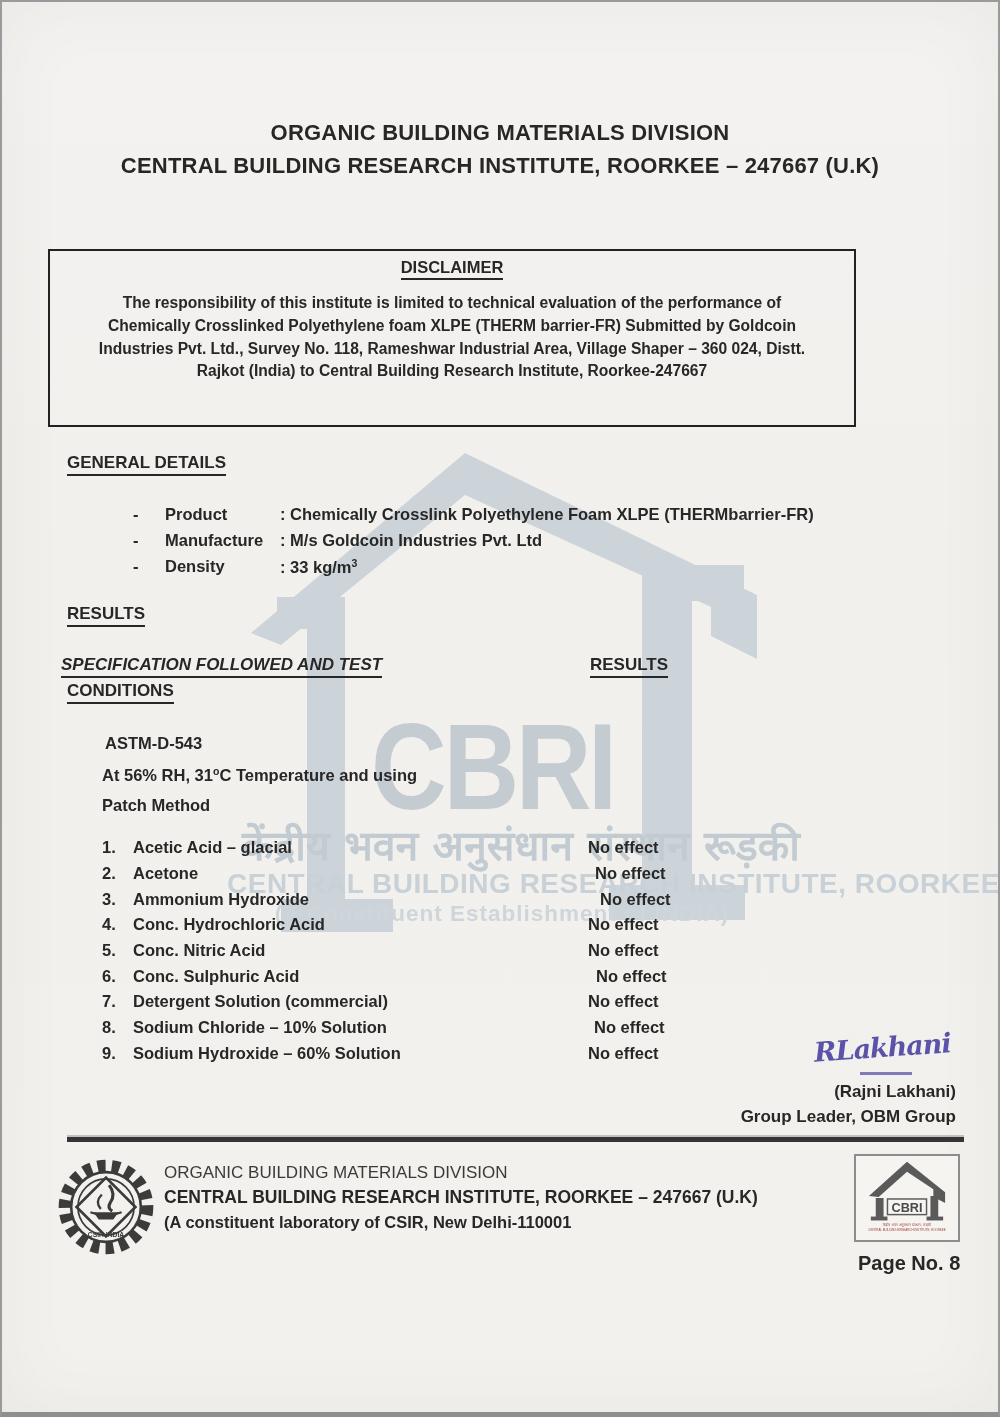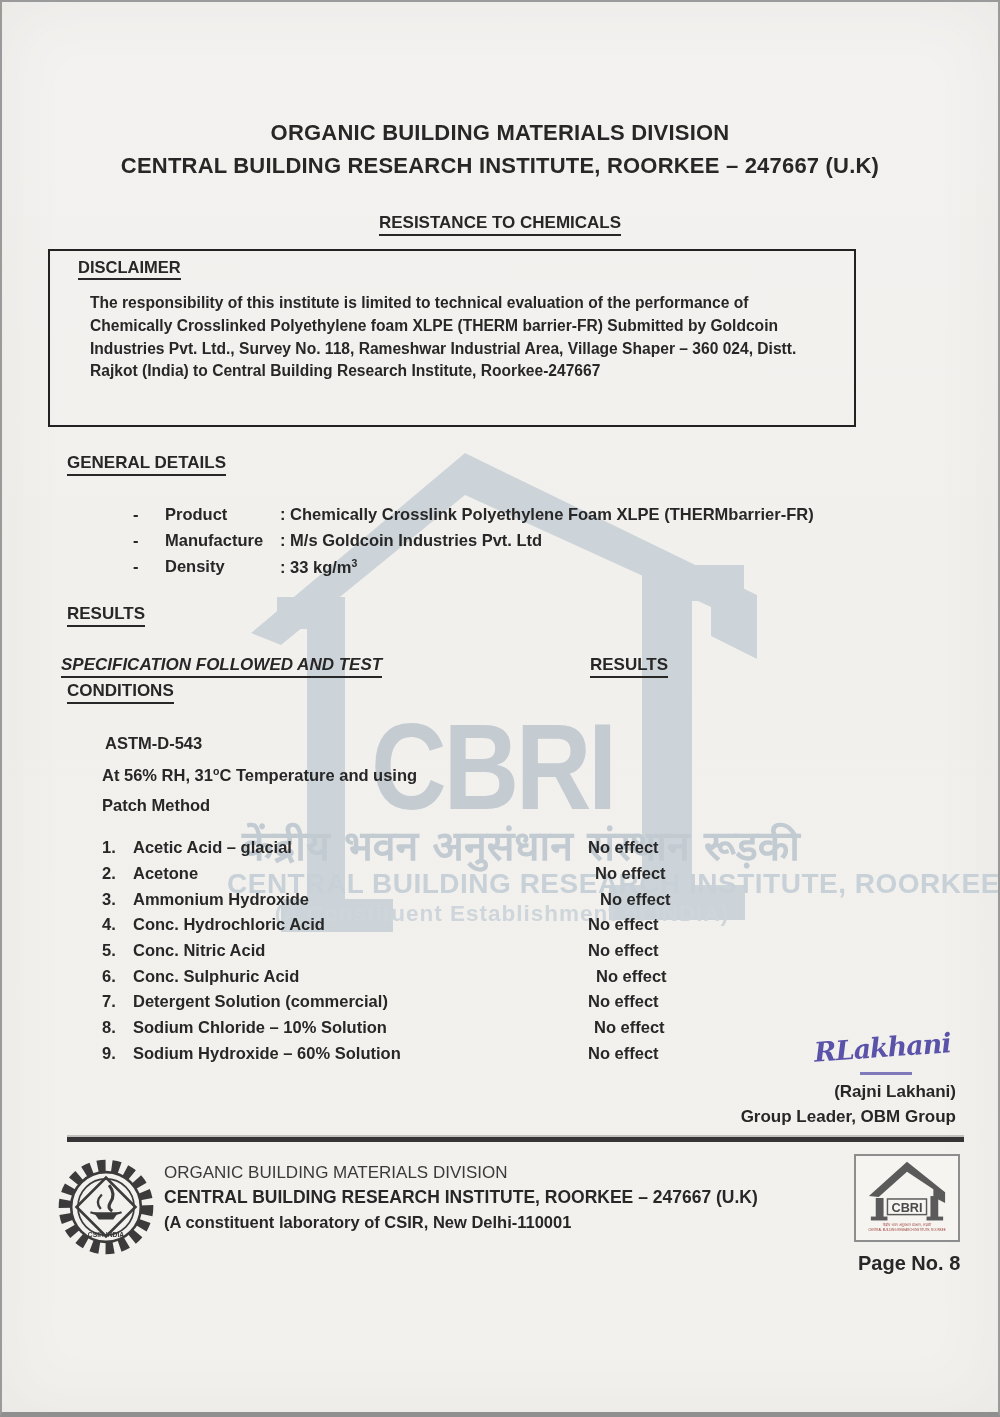--- a/index.html
+++ b/index.html
@@ -22,21 +22,21 @@
   .center{left:0;width:100%;text-align:center;}
   .b{font-weight:bold;}
 
   
   .title1{top:118px;font-size:22px;letter-spacing:.2px;}
   .title2{top:151px;font-size:22px;letter-spacing:.2px;}
   .subject{top:211px;font-size:17px;}
 
   
   .disclaimer{left:46px;top:247px;width:808px;height:178px;border:2.5px solid #222;
-    box-sizing:border-box;text-align:left;padding:5px 28px 0 28px;}
+    box-sizing:border-box;text-align:center;padding:5px 28px 0 28px;}
   .disc-title{font-size:16.5px;margin:2px 0 5px 0;}
   .disc-p{font-size:15.6px;line-height:22.8px;font-weight:600;margin:12px;}
 
   
   .gd-title{left:65px;top:451px;font-size:17px;}
   .detail-row{left:0;width:100%;font-size:16.5px;font-weight:600;}
   .detail-row .dash{position:absolute;left:131px;}
   .detail-row .lbl{position:absolute;left:163px;}
   .detail-row .val{position:absolute;left:278px;white-space:nowrap;}
   .sup{font-size:10.5px;vertical-align:6px;font-weight:bold;}
@@ -109,21 +109,20 @@
       </g>
       <text x="297" y="362" transform="scale(0.86,1)" text-anchor="middle" font-family="Liberation Sans, sans-serif" font-weight="bold" font-size="122" letter-spacing="-4" fill="#bcc6cd">CBRI</text>
     </svg>
     <div class="abs wm-hindi">केंद्रीय भवन अनुसंधान संस्थान रूड़की</div>
     <div class="abs wm-en1">CENTRAL BUILDING RESEARCH INSTITUTE, ROORKEE</div>
     <div class="abs wm-en2">(A Constituent Establishment of INDIA)</div>
   </div>
 
   <div class="abs center b title1">ORGANIC BUILDING MATERIALS DIVISION</div>
   <div class="abs center b title2">CENTRAL BUILDING RESEARCH INSTITUTE, ROORKEE – 247667 (U.K)</div>
-  <div class="abs center subject"><span class="u b">RESISTANCE TO CHEMICALS</span></div>
 
   <div class="abs disclaimer">
     <div class="disc-title"><span class="u b">DISCLAIMER</span></div>
     <p class="disc-p">The responsibility of this institute is limited to technical evaluation of the performance of Chemically Crosslinked Polyethylene foam XLPE (THERM barrier-FR) Submitted by Goldcoin Industries Pvt. Ltd., Survey No. 118, Rameshwar Industrial Area, Village Shaper – 360 024, Distt. Rajkot (India) to Central Building Research Institute, Roorkee-247667</p>
   </div>
 
   <div class="abs gd-title"><span class="u b">GENERAL DETAILS</span></div>
 
   <div class="abs detail-row" style="top:503px;">
     <span class="dash">-</span>

